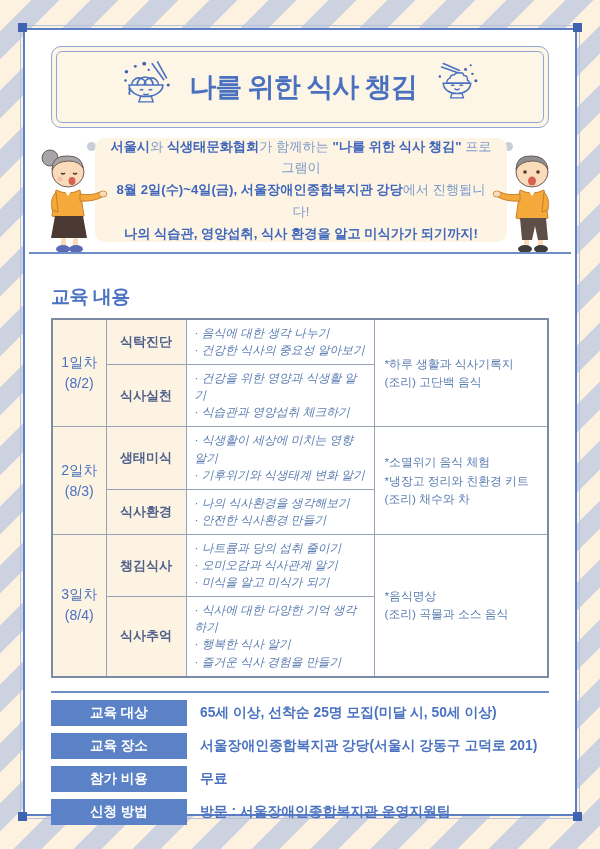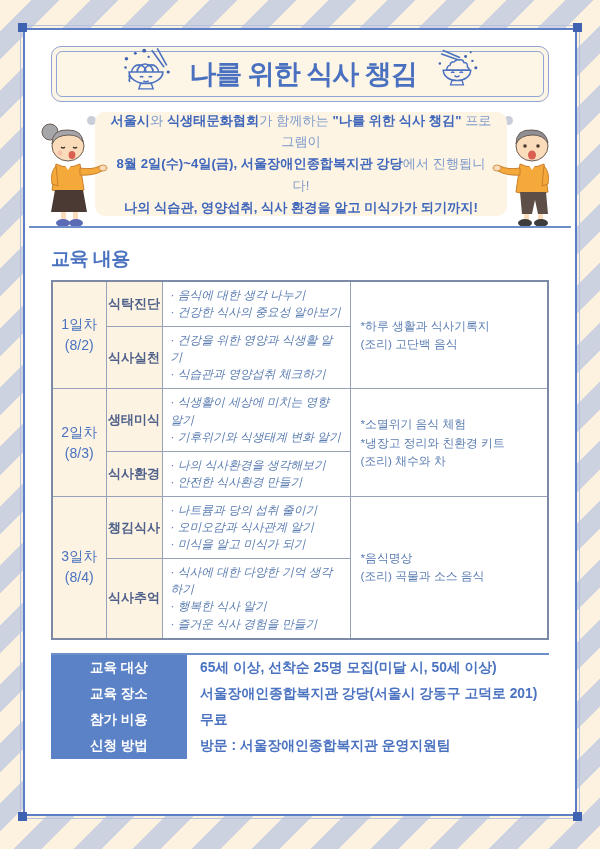--- a/index.html
+++ b/index.html
@@ -14,21 +14,21 @@
     background:#ffffff;border:2px solid #5b7ec7;box-sizing:border-box;
     outline:1px solid #b6c2db;outline-offset:2px;
   }
   .corner{position:absolute;width:9px;height:9px;background:#3f63b0;}
   .corner.tl{left:-7px;top:-7px}.corner.tr{right:-7px;top:-7px}
   .corner.bl{left:-7px;bottom:-7px}.corner.br{right:-7px;bottom:-7px}
   .inner{position:absolute;inset:0;padding:16px 26px;box-sizing:border-box;}
 
   
   .banner{
-    position:relative;width:100%;height:56px;box-sizing:border-box;
+    position:relative;width:100%;height:82px;box-sizing:border-box;
     background:#fdf5e5;border:1.5px solid #8fa5d3;border-radius:10px;
   }
   .banner-inner{
     position:absolute;inset:4px;border:1.5px solid #8fa5d3;border-radius:6px;
     display:flex;align-items:center;justify-content:center;gap:16px;
   }
   .banner-title{font-size:27px;font-weight:700;color:#4a71c0;letter-spacing:-1px;white-space:nowrap;}
 
   
   .intro{position:relative;height:116px;margin-top:10px;}
@@ -39,34 +39,34 @@
     font-size:13.2px;line-height:1.65;text-align:center;color:#7d99cc;padding:0 14px;box-sizing:border-box;
   }
   .intro-panel b{color:#3f66bb;font-weight:700;}
   .char{position:absolute;bottom:0;width:78px;height:112px;}
   .char.left{left:-21px}.char.right{right:-21px}
   .pin-dot{position:absolute;top:4px;width:9px;height:9px;border-radius:50%;background:#c9ced9;}
   .pin-dot.l{left:36px}.pin-dot.r{right:36px}
   .ground{position:absolute;left:-22px;right:-22px;bottom:0;height:2px;background:#6d8fc9;}
 
   
-  .sec-title{font-size:19px;font-weight:700;color:#4a72c0;margin-top:18px;letter-spacing:-0.5px;}
+  .sec-title{font-size:19px;font-weight:700;color:#4a72c0;margin-top:30px;letter-spacing:-0.5px;}
 
   
   table.edu{width:100%;border-collapse:collapse;margin-top:8px;border:2px solid #7c8aa6;}
   table.edu td{border:1.5px solid #97a2b8;vertical-align:middle;box-sizing:border-box;}
   td.day{width:54px;background:#fdf3e2;color:#4a72c0;font-size:14px;text-align:center;line-height:1.5;}
-  td.topic{width:56px;background:#fdf3e2;color:#4f618a;font-weight:700;font-size:13px;text-align:center;}
+  td.topic{width:80px;background:#fdf3e2;color:#4f618a;font-weight:700;font-size:13px;text-align:center;}
   td.items{width:188px;padding:5px 8px;color:#5b7db1;font-size:11.8px;line-height:1.45;font-style:italic;}
   td.extra{padding:15px 10px;color:#5b7db1;font-size:11.8px;line-height:1.55;}
 
   .divider{height:2px;background:#6d8fc9;margin-top:13px;}
 
   
-  .app-row{display:flex;align-items:flex-start;margin-top:0;}
+  .app-row{display:flex;align-items:flex-start;margin-top:7px;}
   .app-label{
     width:136px;flex:none;background:#5b82c6;color:#fff;font-weight:700;font-size:13.5px;
     text-align:center;padding:4px 0;
   }
   .app-value{margin-left:13px;color:#4a72c0;font-size:13.8px;font-weight:700;line-height:1.45;padding-top:3px;}
 </style>
 </head>
 <body>
 
 <div class="sheet">

